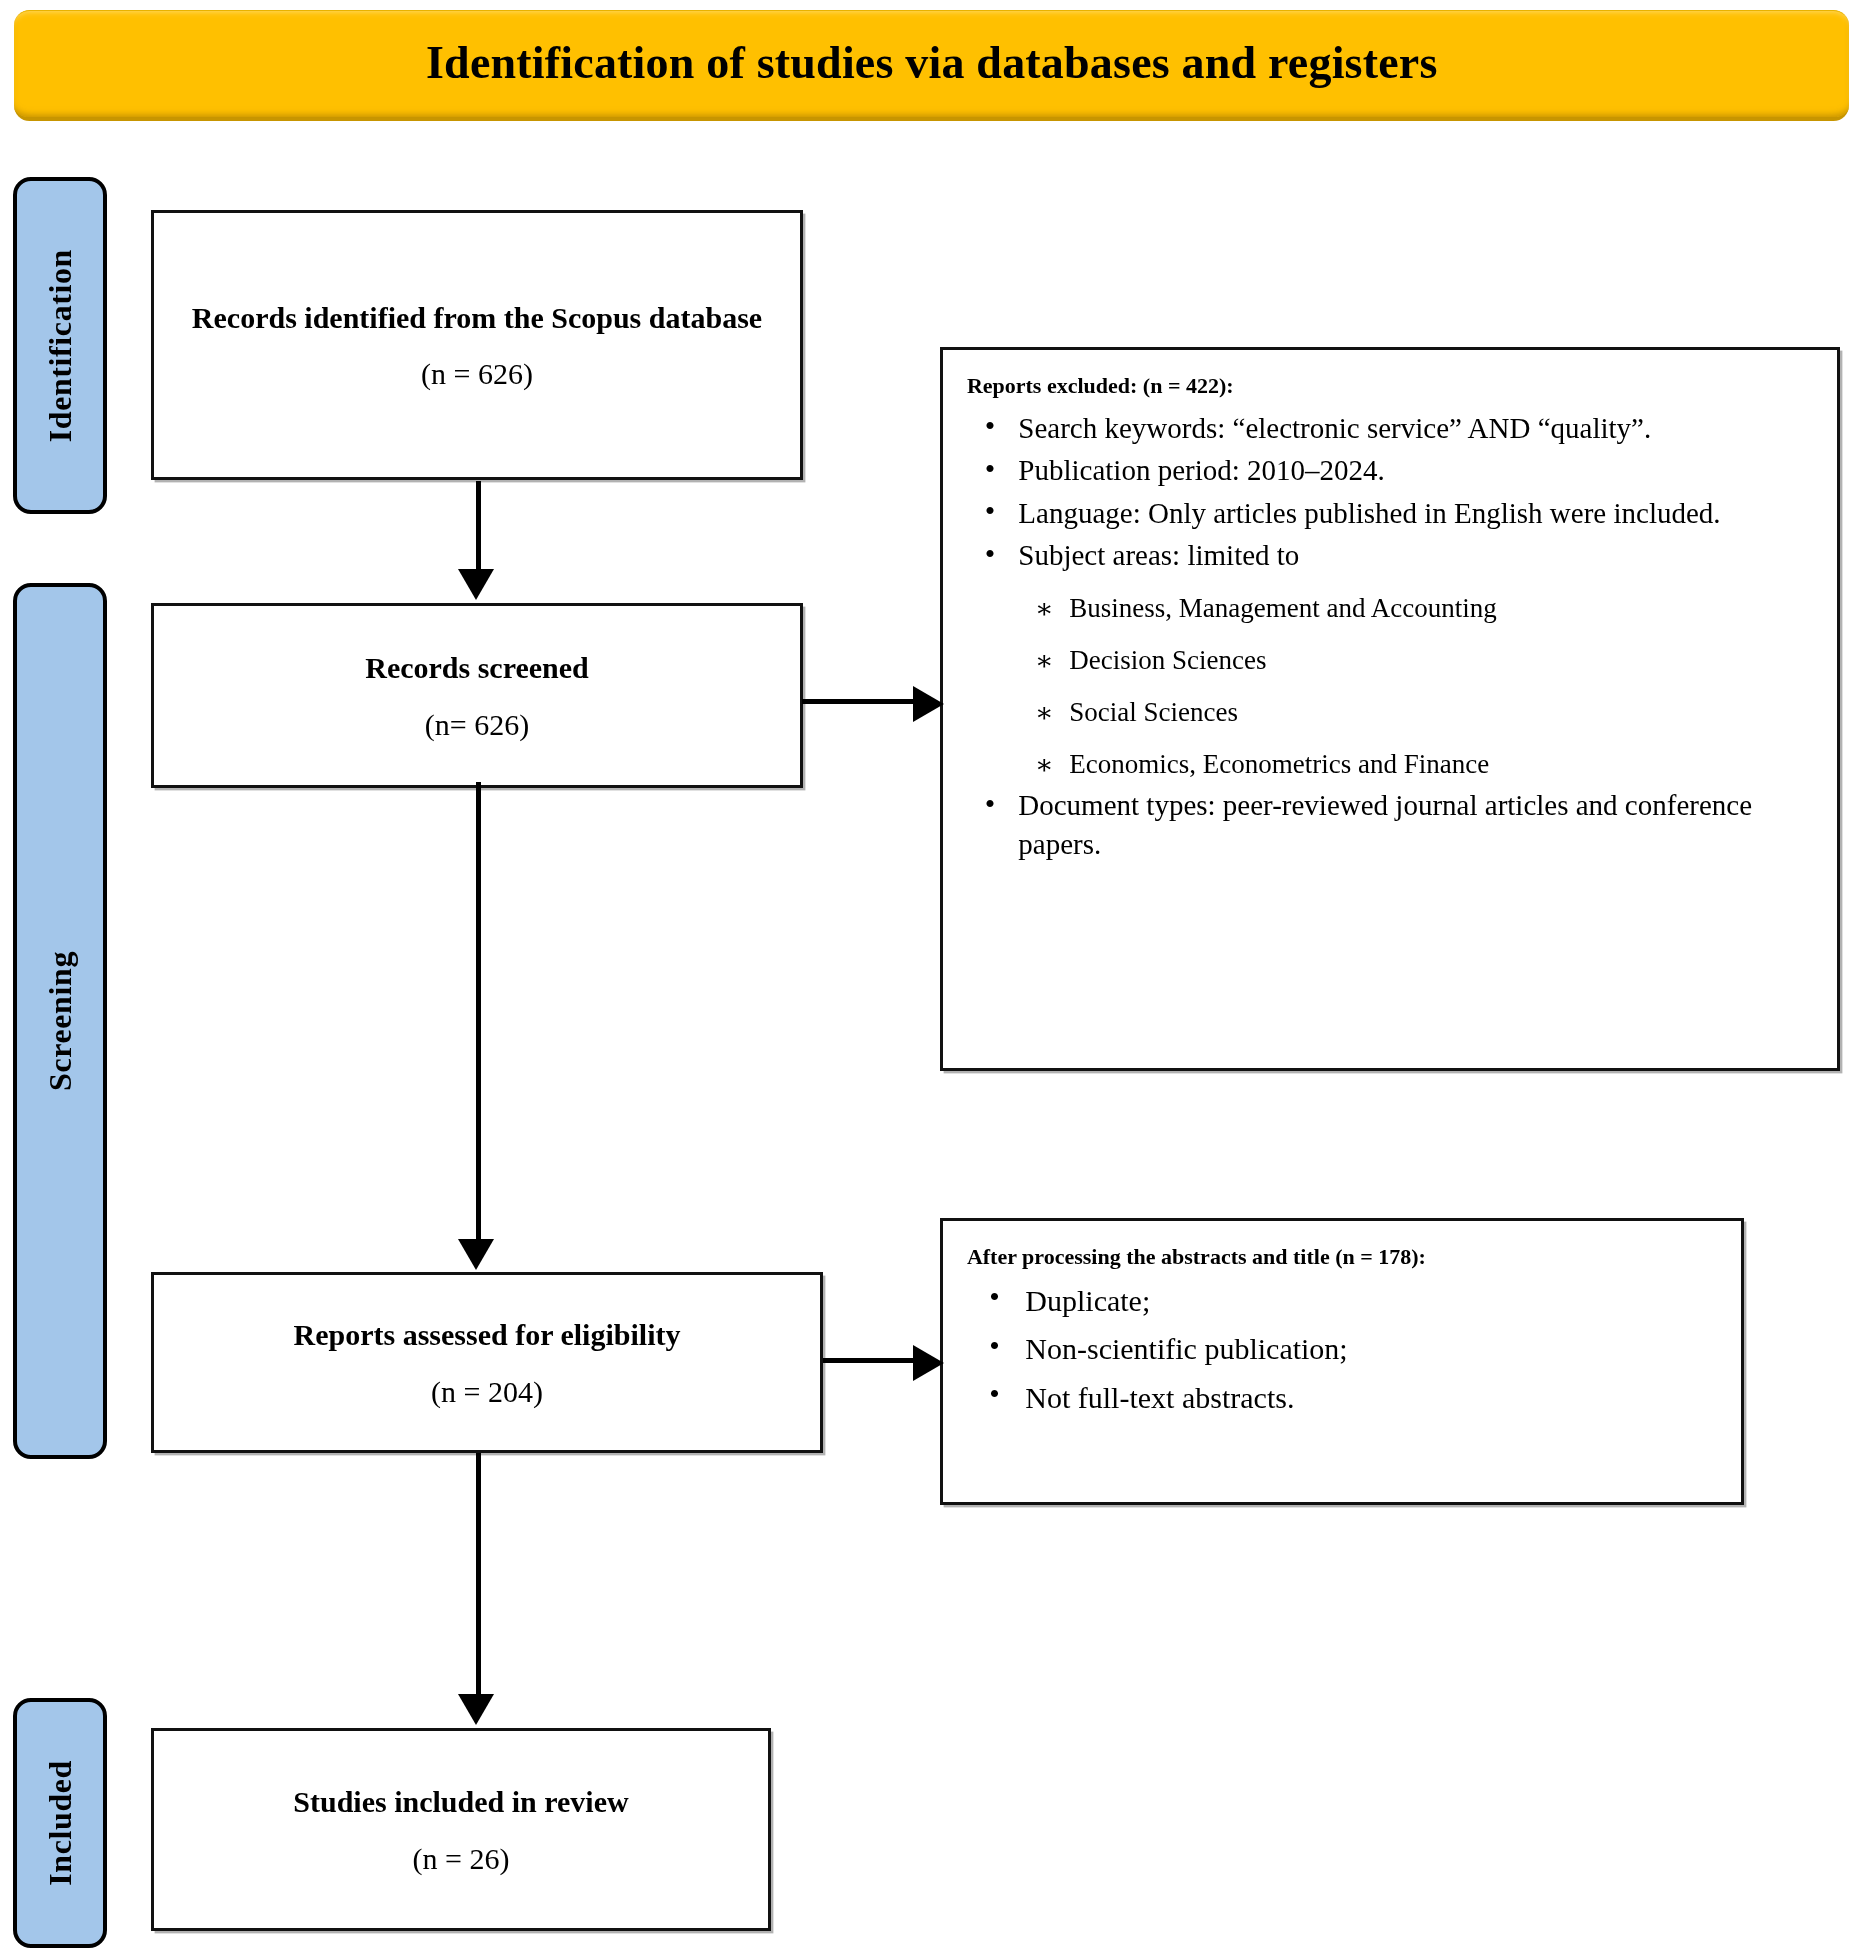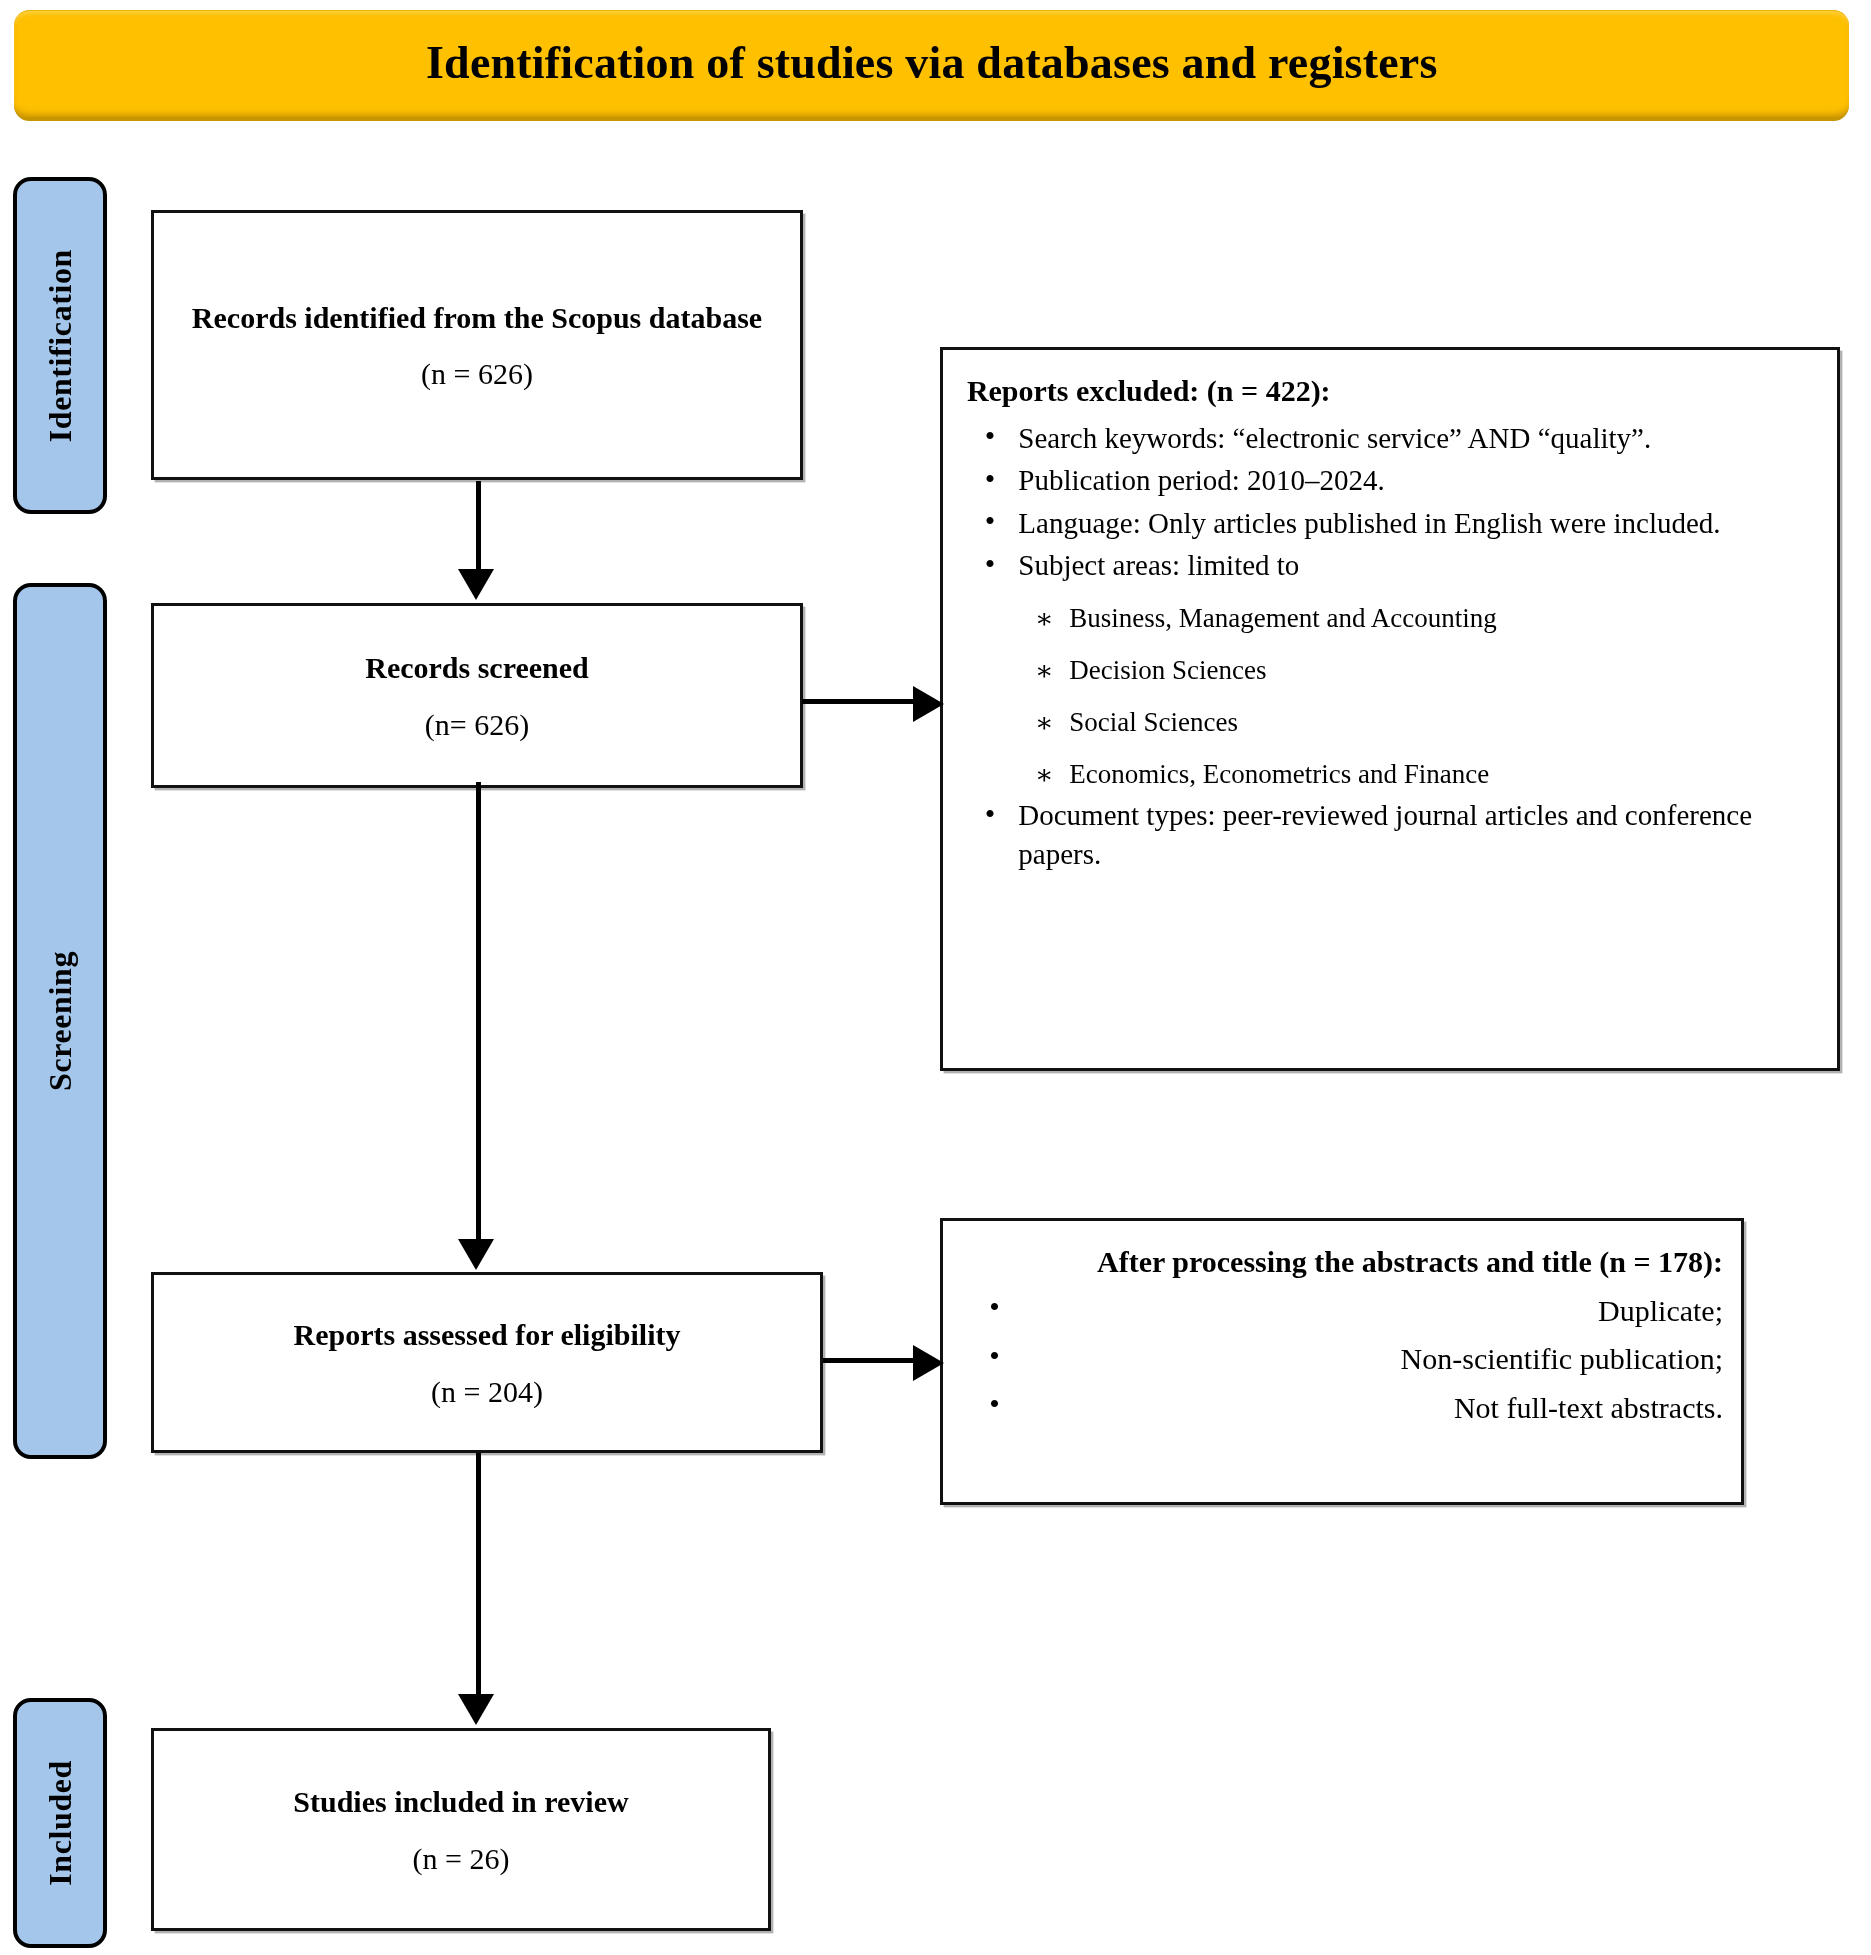--- a/index.html
+++ b/index.html
@@ -110,24 +110,24 @@
   
   .side-box {
     position: absolute;
     background: #ffffff;
     border: 3.6px solid #111111;
     box-sizing: border-box;
     box-shadow: 3px 3px 0 -0.6px rgba(0,0,0,0.30);
     padding: 21.5px 18px 18px 20.3px;
   }
   #box-excluded  { left: 940px; top: 347px;  width: 900px; height: 724px; }
-  #box-abstracts { left: 940px; top: 1218px; width: 804px; height: 287px; text-align: right; }
+  #box-abstracts { left: 940px; top: 1218px; width: 804px; height: 287px; }
 
   .side-head {
-    font-size: 30px;
+    font-size: 22px;
     font-weight: bold;
     line-height: 1.25;
     margin: 0 0 9.6px 3.6px;
   }
   ul.bullets {
     list-style: none;
     margin: 0;
     padding: 0;
   }
   ul.bullets > li {

